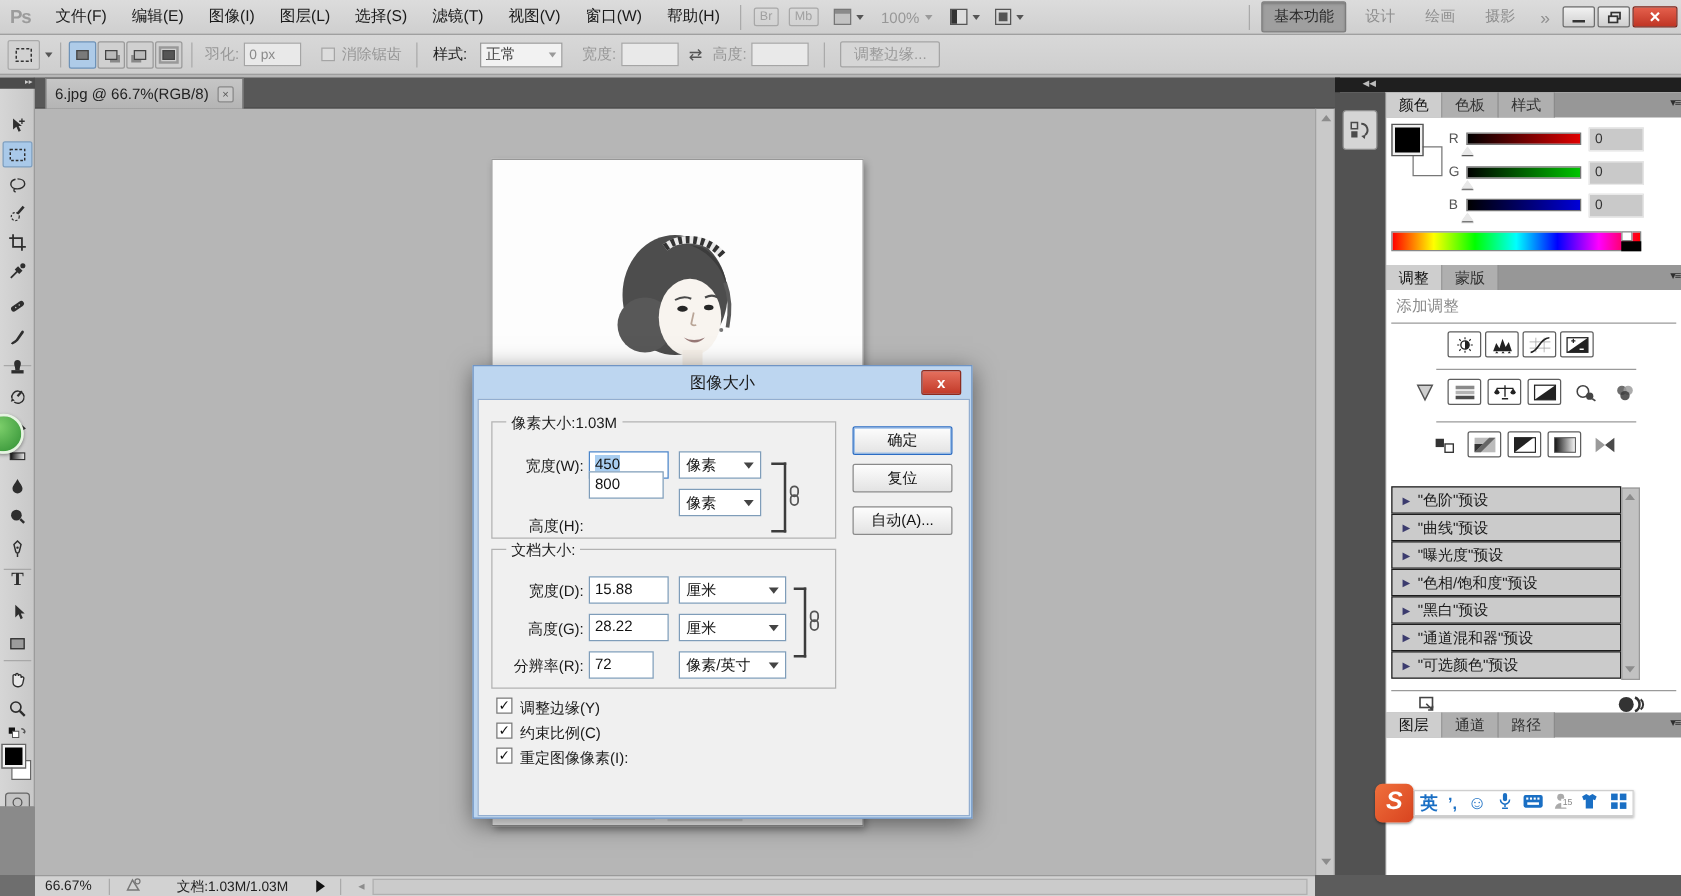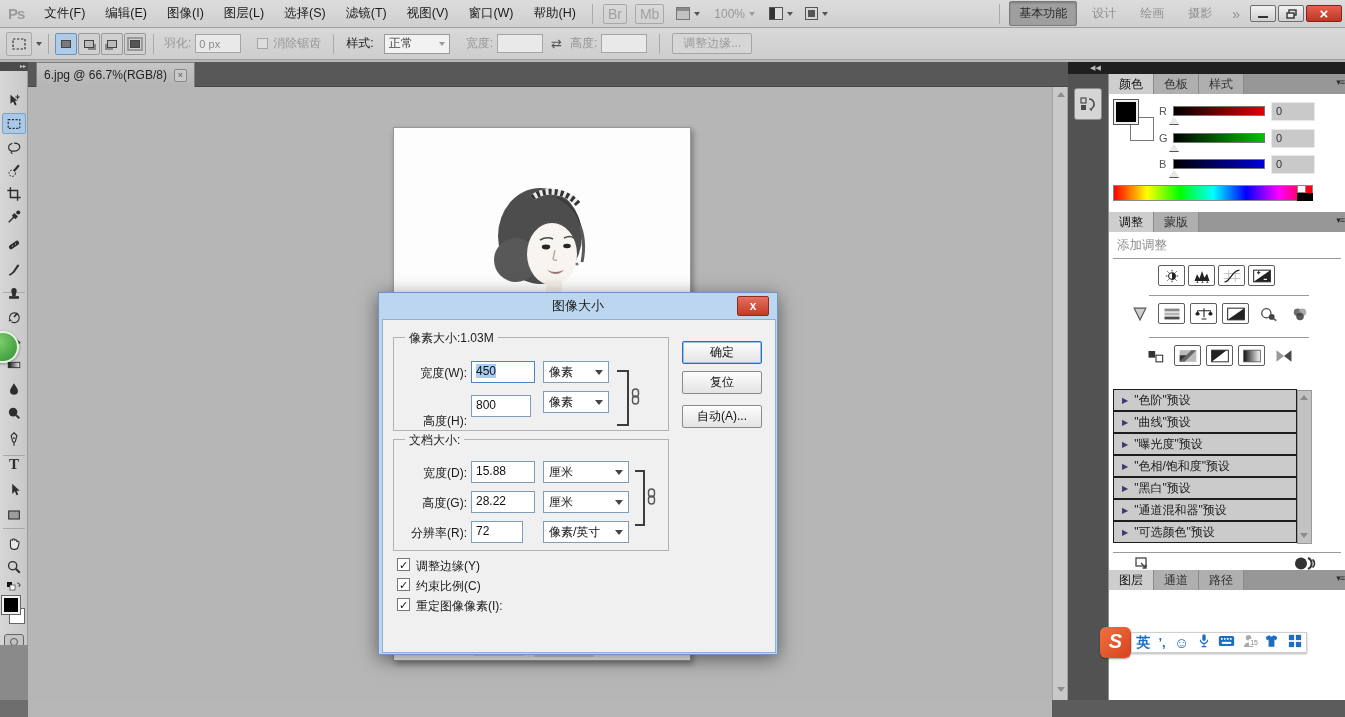--- a/index.html
+++ b/index.html
@@ -6,21 +6,21 @@
   html,body{width:1345px;height:717px;overflow:hidden}
   body{font-family:"Liberation Sans","DejaVu Sans",sans-serif;font-size:12px;color:#1f1f1f;background:#b7b7b7}
   .a{position:absolute}
   .f{display:flex;align-items:center}
   #root{position:relative;width:1345px;height:717px;overflow:hidden;background:#b7b7b7}
   
   .menubar{left:0;top:0;width:1345px;height:28px;background:linear-gradient(#dcdcdc,#cfcfcf);border-bottom:1px solid #a0a0a0;display:flex;align-items:center}
   .pslogo{font-weight:bold;font-size:15px;color:#9b9b9b;margin:0 10px 0 8px;letter-spacing:-1px}
   .mitem{padding:0 10px;height:28px;display:flex;align-items:center;font-size:12.5px;color:#1a1a1a;cursor:default}
   .vsep{width:1px;height:20px;background:#aaa;margin:0 6px}
-  .ghostbtn{border:1px solid #a8a8a8;color:#a0a0a0;border-radius:2px;font-size:14px;padding:1px 4px;margin:0 4px}
+  .ghostbtn{border:1px solid #a8a8a8;color:#a0a0a0;border-radius:2px;font-size:10px;padding:1px 4px;margin:0 4px}
   .ddtri{width:0;height:0;border-left:3.5px solid transparent;border-right:3.5px solid transparent;border-top:4px solid #555;margin-left:4px}
   .ddtri.dis{border-top-color:#9a9a9a}
   .wsbtn{padding:3px 9px;font-size:12px;color:#8f8f8f;margin:0 3px}
   .wsbtn.active{background:#9f9f9f;border:1px solid #7c7c7c;border-radius:2px;color:#2a2a2a;box-shadow:inset 0 1px 2px rgba(0,0,0,.25)}
   .winbtn{width:26px;height:17px;border:1px solid #6e6e6e;background:linear-gradient(#f2f2f2,#cfcfcf);border-radius:2px;margin-left:2px;display:flex;align-items:center;justify-content:center}
   .winbtn.close{width:36px;background:linear-gradient(#e4604d,#c03524);border-color:#7e241a;color:#fff;font-weight:bold}
   
   .optionsbar{left:0;top:28px;width:1345px;height:32px;background:linear-gradient(#d8d8d8,#cecece);border-bottom:1px solid #9e9e9e;display:flex;align-items:center;font-size:12px}
   .opt-tool{width:26px;height:24px;border:1px solid #aaa;border-radius:2px;background:#d2d2d2;display:flex;align-items:center;justify-content:center;margin-left:6px}
   .modebtn{width:22px;height:22px;border:1px solid #999;background:#d0d0d0;border-radius:2px;margin-right:1px;display:flex;align-items:center;justify-content:center}
@@ -568,37 +568,52 @@
 
     <div class="tabstrip" style="top:496px">
       <span class="ptab active">图层</span>
       <span class="ptab">通道</span>
       <span class="ptab">路径</span>
       <span class="pmenu">▾≡</span>
     </div>
   </div>
 
   <div class="a" style="left:0;top:700px;width:28px;height:17px;background:#6e6e6e"></div>
+  <div class="a statusbar">
+    <span style="padding:0 8px;color:#222">66.67%</span>
+    <span class="vsep" style="height:13px"></span>
+    <span style="margin:0 6px">
+      <svg width="13" height="12" viewBox="0 0 13 12">
+          <path d="M2,10 L6,2 L11,10 Z" fill="none" stroke="#777" stroke-width="1.2"></path>
+          <circle cx="10" cy="3" r="2" fill="none" stroke="#777" stroke-width="1"></circle>
+        </svg>
+    </span>
+    <span style="margin:0 22px;color:#222">文档:1.03M/1.03M</span>
+    <span style="width:0;height:0;border-top:5px solid transparent;border-bottom:5px solid transparent;border-left:7px solid #111;margin-right:6px"></span>
+    <span class="vsep" style="height:13px"></span>
+    <span style="color:#8c8c8c;margin-left:8px;font-size:10px">◂</span>
+    <span style="flex:1;height:13px;background:#cbcbcb;border:1px solid #b0b0b0;margin:0 6px"></span>
+  </div>
   <div class="a" style="left:1052px;top:700px;width:293px;height:17px;background:#5c5c5c"></div>
 
   <div class="a dialog">
     <div class="dlg-title">图像大小</div>
     <div class="dlg-close">x</div>
     <div class="dlg-body"></div>
 
     <div class="fieldset" style="left:14px;top:44px;width:276px;height:94px"></div>
     <span class="legend" style="left:26px;top:37px">像素大小:1.03M</span>
     <span class="dlbl" style="left:24px;top:72px;width:64px">宽度(W):</span>
     <div class="dinput" style="left:92px;top:68px;width:64px;border-color:#4a84c8"><span class="sel">450</span></div>
     <div class="ddd" style="left:164px;top:68px;width:66px">
         <span>像素</span>
         <span class="chev"></span>
       </div>
     <span class="dlbl" style="left:24px;top:120px;width:64px">高度(H):</span>
-    <div class="dinput" style="left:92px;top:102px;width:60px"><span>800</span></div>
+    <div class="dinput" style="left:92px;top:84px;width:60px"><span>800</span></div>
     <div class="ddd" style="left:164px;top:98px;width:66px">
         <span>像素</span>
         <span class="chev"></span>
       </div>
     <div class="bracket" style="left:238px;top:77px;width:12px;height:56px"></div>
     <span class="a" style="left:252px;top:95px">
       <svg width="9" height="18" viewBox="0 0 9 18">
           <rect x="1.5" y="1" width="6" height="8" rx="3" fill="none" stroke="#555" stroke-width="1.4"></rect>
           <rect x="1.5" y="8" width="6" height="8" rx="3" fill="none" stroke="#555" stroke-width="1.4"></rect>
         </svg>

